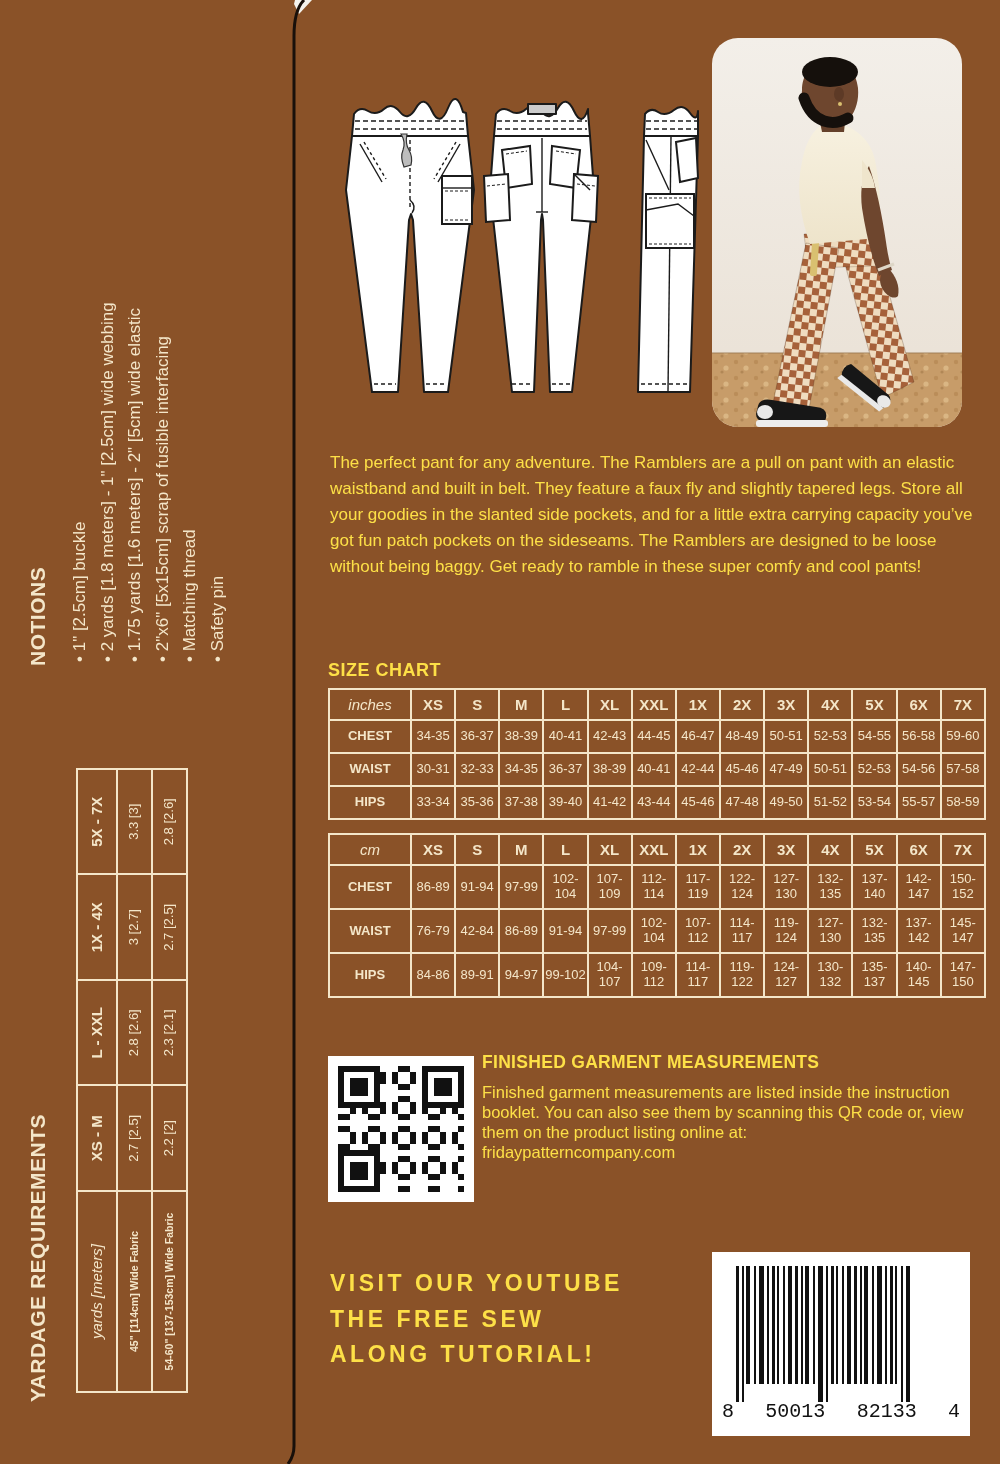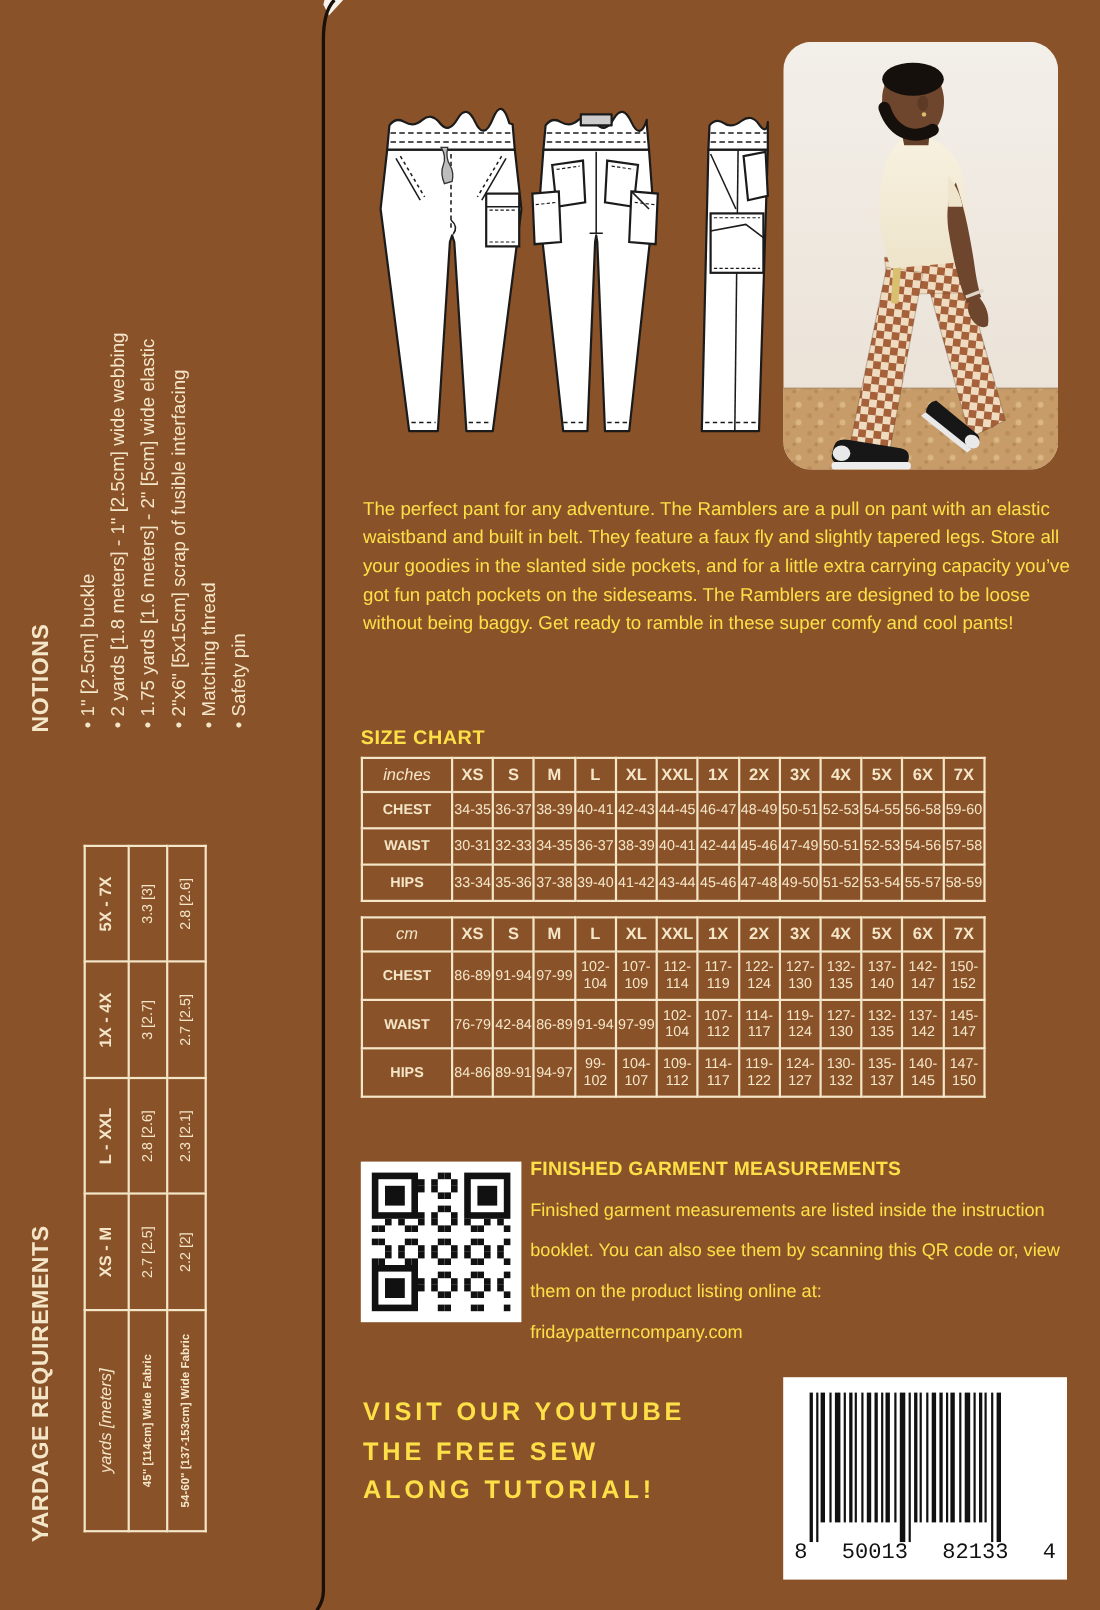--- a/index.html
+++ b/index.html
@@ -21,39 +21,39 @@
   table{border-collapse:collapse;}
   .ptable{width:100%;height:100%;table-layout:fixed;}
   .ptable th,.ptable td{border:2px solid #f4e6c9;color:#f4e6c9;text-align:center;
      padding:1px;line-height:1.15;}
   .ptable .unit{font-style:italic;font-weight:normal;font-size:15px;}
   .ptable .szh{font-weight:bold;font-size:15px;}
   .ptable .flabel{font-weight:bold;font-size:10.5px;}
   .ptable td{font-size:13px;}
 
   
-  .szt{width:568px;table-layout:fixed;}
+  .szt{width:658px;table-layout:fixed;}
   .szt th,.szt td{border:2.5px solid #f4e6c9;color:#f4e6c9;text-align:center;
       padding:1px 0;line-height:1.15;}
   .szt .unit{font-style:italic;font-weight:normal;font-size:15px;}
   .szt th.szh{font-weight:bold;font-size:15px;height:27px;margin-top:19px;}
   .szt th.rl{font-weight:bold;font-size:13px;margin-top:20px;}
   .szt td{font-size:13px;}
   #inches-table .szt td,#inches-table .szt th.rl{height:29px;}
   #cm-table .szt td,#cm-table .szt th.rl{height:40px;}
 
   #description{left:330px;top:450px;width:658px;font-size:17px;line-height:26px;}
   #size-chart-title{left:328px;top:660px;font-size:18px;font-weight:bold;letter-spacing:.5px;}
   #inches-table{left:328px;top:688px;}
   #cm-table{left:328px;top:833px;}
 
   #qr-box{left:328px;top:1056px;width:146px;height:146px;background:#fff;
      display:flex;align-items:center;justify-content:center;}
   #fgm-title{left:482px;top:1052px;font-size:17.5px;font-weight:bold;letter-spacing:.3px;}
-  #fgm-body{left:482px;top:1082px;width:505px;font-size:16.5px;line-height:37px;}
+  #fgm-body{left:482px;top:1082px;width:505px;font-size:16.5px;line-height:20px;}
 
   #youtube{left:330px;top:1266px;font-size:23px;font-weight:bold;
      letter-spacing:3.5px;line-height:35.5px;}
 
   #barcode-box{left:712px;top:1252px;width:258px;height:184px;background:#fff;}
   #barcode-digits{position:absolute;left:10px;right:10px;top:148px;
      display:flex;justify-content:space-between;
      font-family:"Liberation Mono",monospace;font-size:20px;color:#111;}
 
   #photo{left:712px;top:38px;width:250px;height:389px;border-radius:26px;overflow:hidden;}

